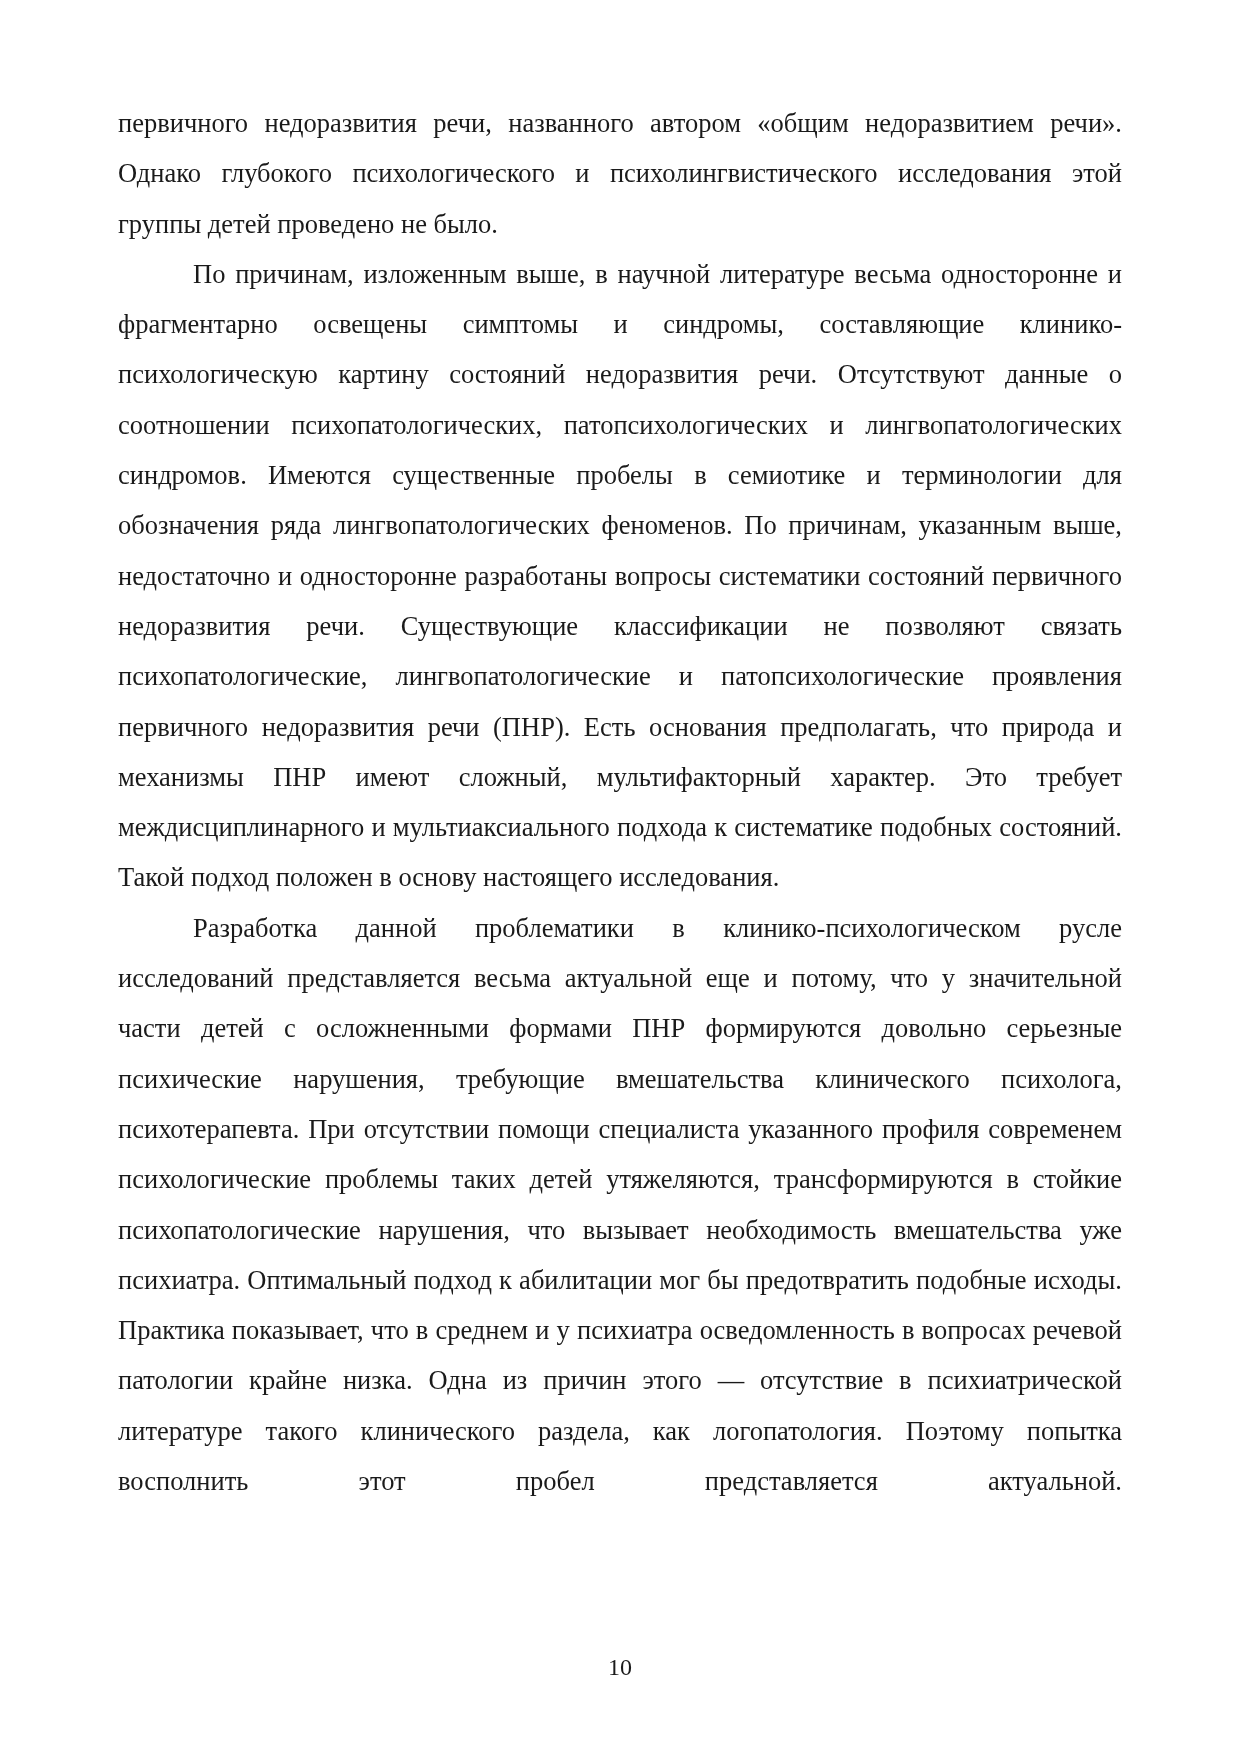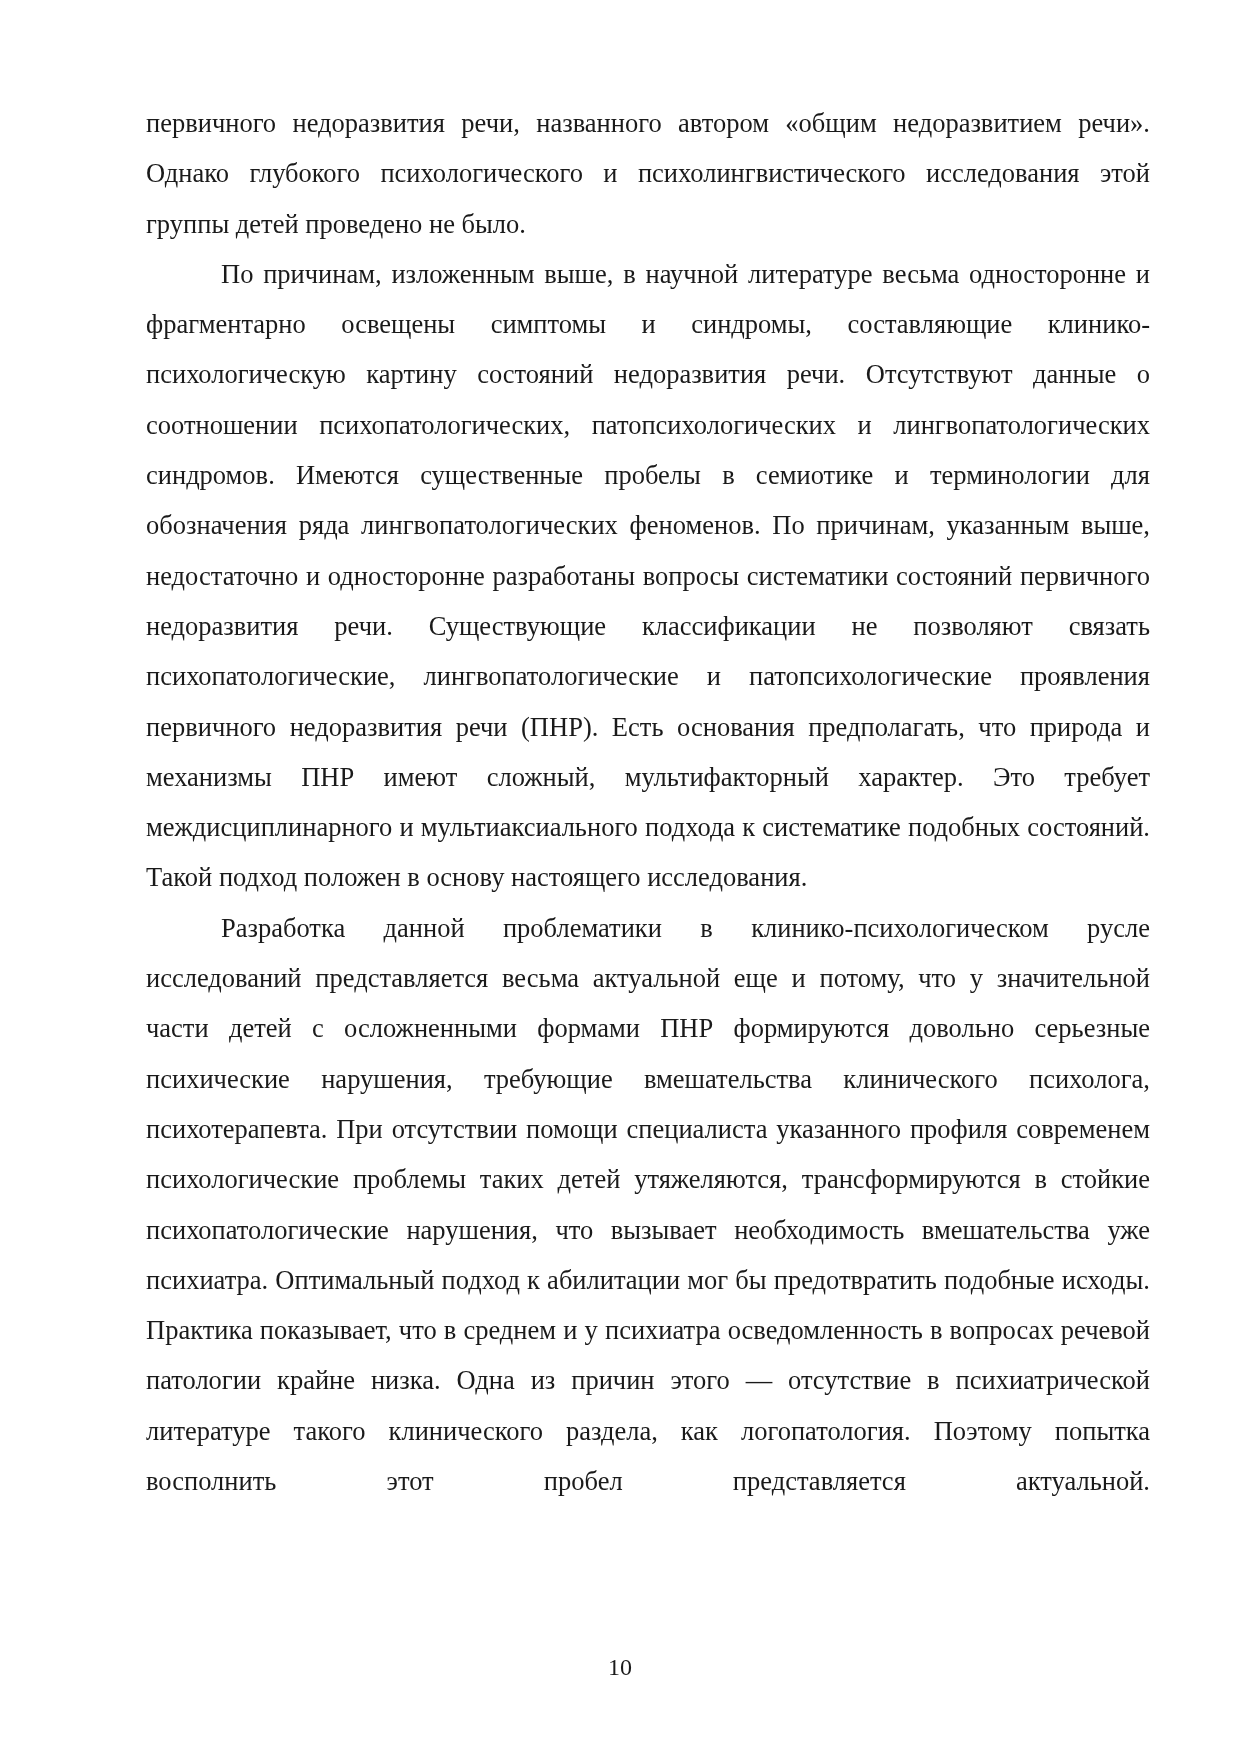--- a/index.html
+++ b/index.html
@@ -2,21 +2,20 @@
 <html><head>
 <meta charset="utf-8">
 <style>
   html, body { margin: 0; padding: 0; background: #ffffff; }
   body { width: 1240px; height: 1754px; position: relative; overflow: hidden; }
   .page {
     position: absolute; left: 118px; top: 98px; width: 1004px;
     font-family: "Liberation Serif", "DejaVu Serif", serif;
     font-size: 26.5px; line-height: 50.3px; color: #1a1a1a;
     text-align: justify;
-    margin-left: 28px;
   }
   .page p { margin: 0; text-align: justify; text-align-last: left; }
   .page p.indent { text-indent: 75px; }
   .page p.cont-last { text-align-last: justify; }
   .page-number {
     position: absolute; left: 0; width: 1240px; top: 1654px;
     text-align: center;
     font-family: "Liberation Serif", "DejaVu Serif", serif;
     font-size: 24px; color: #1a1a1a;
   }

